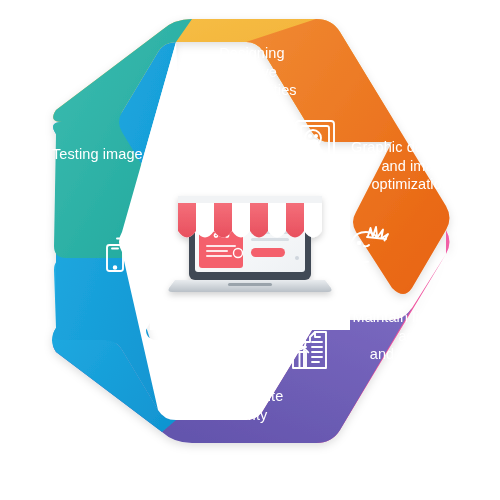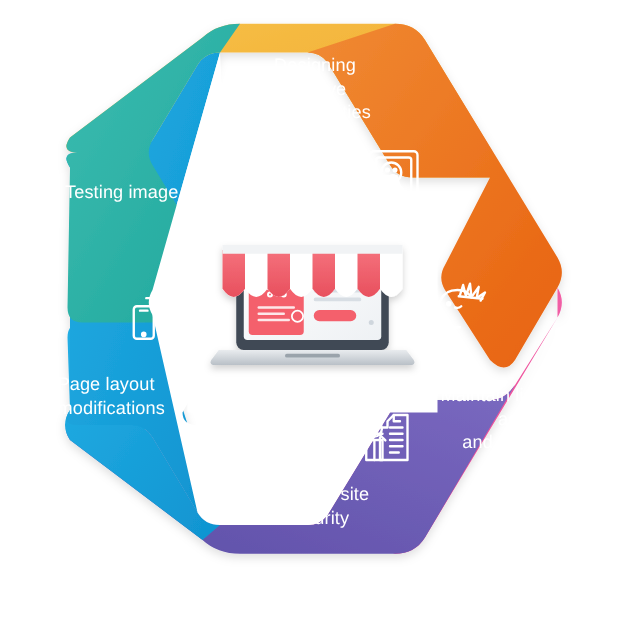--- a/index.html
+++ b/index.html
@@ -30,21 +30,21 @@
     font-size: 14.5px;
     line-height: 1.28;
     font-family: "Liberation Sans", sans-serif;
     letter-spacing: 0.1px;
     pointer-events: none;
     white-space: pre-line;
   }
   .lbl-designing  { left: 186px; top: 44px;  width: 132px; text-align: center; }
   .lbl-graphic    { left: 332px; top: 138px; width: 118px; text-align: right; }
   .lbl-product    { left: 330px; top: 308px; width: 120px; text-align: right; }
-  .lbl-maintain   { left: 194px; top: 387px; width: 120px; text-align: center; }
+  .lbl-maintain   { left: 182px; top: 387px; width: 120px; text-align: center; }
   .lbl-pagelayout { left: 46px;  top: 299px; width: 120px; text-align: left; }
   .lbl-testing    { left: 52px;  top: 145px; width: 110px; text-align: left; }
 
   .seg-icon {
     position: absolute;
     pointer-events: none;
   }
   .ic-gear    { left: 168px; top: 122px; }
   .ic-touch   { left: 292px; top: 118px; }
   .ic-head    { left: 344px; top: 222px; }
@@ -238,26 +238,27 @@
       <path d="M21,4 l3.5,2.2 -3.5,2.2"></path>
       <path d="M38,30 l-14,0 0,4.5"></path>
       <path d="M27,36.5 l-3.5,-2.2 3.5,-2.2"></path>
     </g>
   </svg>
 
   <div class="seg-label lbl-designing">Designing
 intuitive
 functionalities</div>
 
+  <div class="seg-label lbl-graphic">Graphic design
+and image
+optimization</div>
 
   <div class="seg-label lbl-product">Maintain listing
 addition
 and deletion</div>
 
   <div class="seg-label lbl-maintain">Maintain site
 security</div>
 
-  <div class="seg-label lbl-pagelayout">Page layout
-modifications</div>
 
   <div class="seg-label lbl-testing">Testing image</div>
 
 </div>
 
 </body></html>

